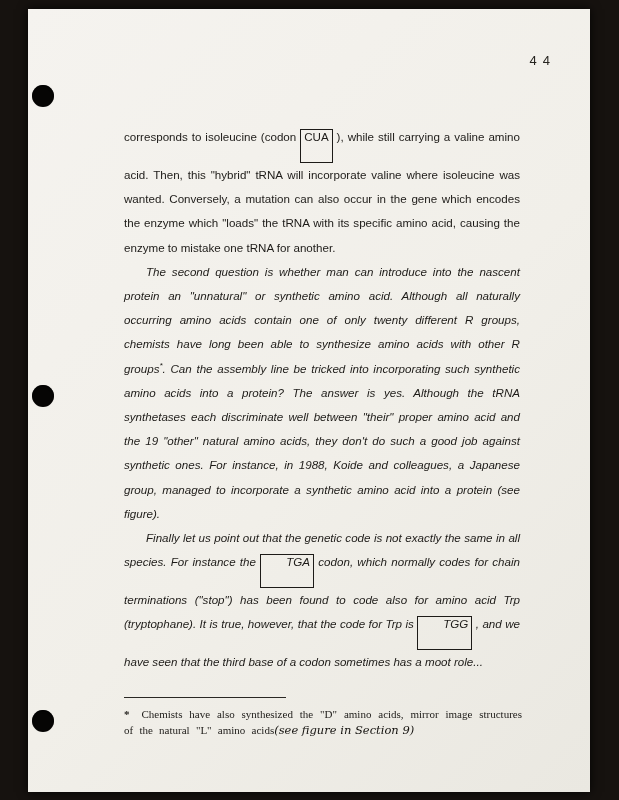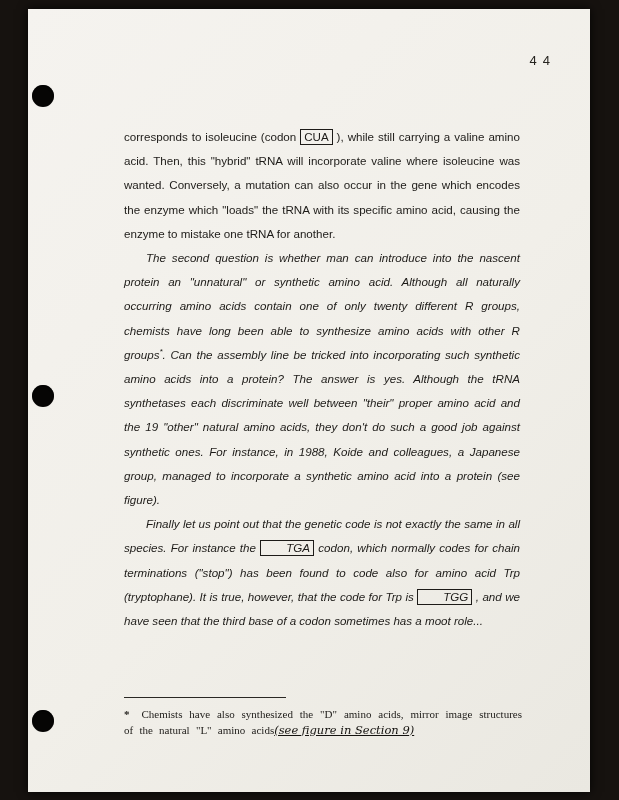--- a/index.html
+++ b/index.html
@@ -29,41 +29,40 @@
   .page-body {
     position:absolute; left:96px; top:116px; width:396px;
     font-size:11.6px; line-height:24.2px; color:#1d1b18;
     text-align:justify;
   }
   .para { margin:0; }
   .para.indent { text-indent:22px;font-style:italic; }
   .codon-box {
     display:inline-block;
     border:1.4px solid #1d1b18;
-    padding:0 3px 1px 3px;
+    padding:0 3px 19px 3px;
     line-height:13px;
   }
   sup.fn-ref { font-size:8px; vertical-align:super; line-height:0; }
   .footnote {
     position:absolute; left:96px; top:688px; width:398px;
   }
   .footnote-rule {
     width:162px; height:0; border-top:1.3px solid #2a2824; margin-bottom:9px;
   }
   .footnote-text {
     font-family:"Liberation Serif", serif;
     font-size:11px; line-height:15.5px; color:#1d1b18;
     text-align:justify; word-spacing:3.5px;
   }
   .fn-marker { font-weight:bold; padding-right:12px; }
   .handwritten {
     font-family:"DejaVu Serif", serif;
     font-style:italic; font-size:11.5px; word-spacing:0;
     color:#14120f;
-    text-decoration:underline;
   }
 </style>
 </head>
 <body>
 
 <div class="scan-bg">
   <div class="page">
     <div class="hole hole-1"></div>
     <div class="hole hole-2"></div>
     <div class="hole hole-3"></div>

